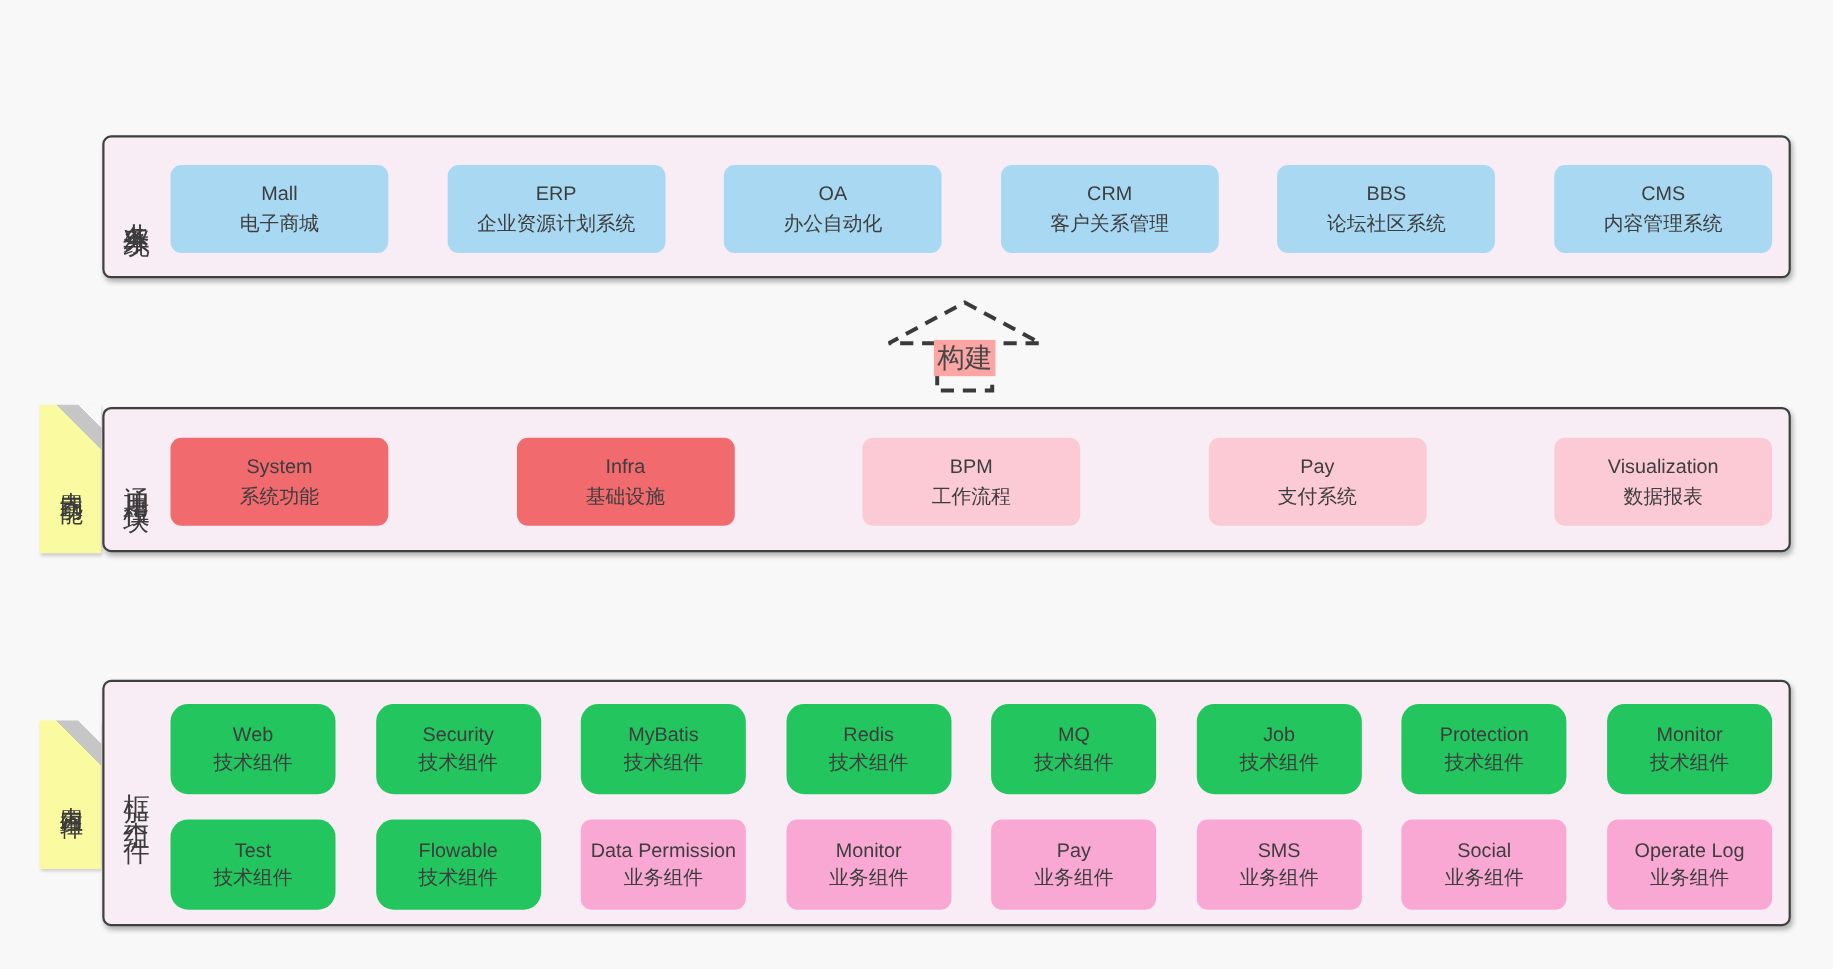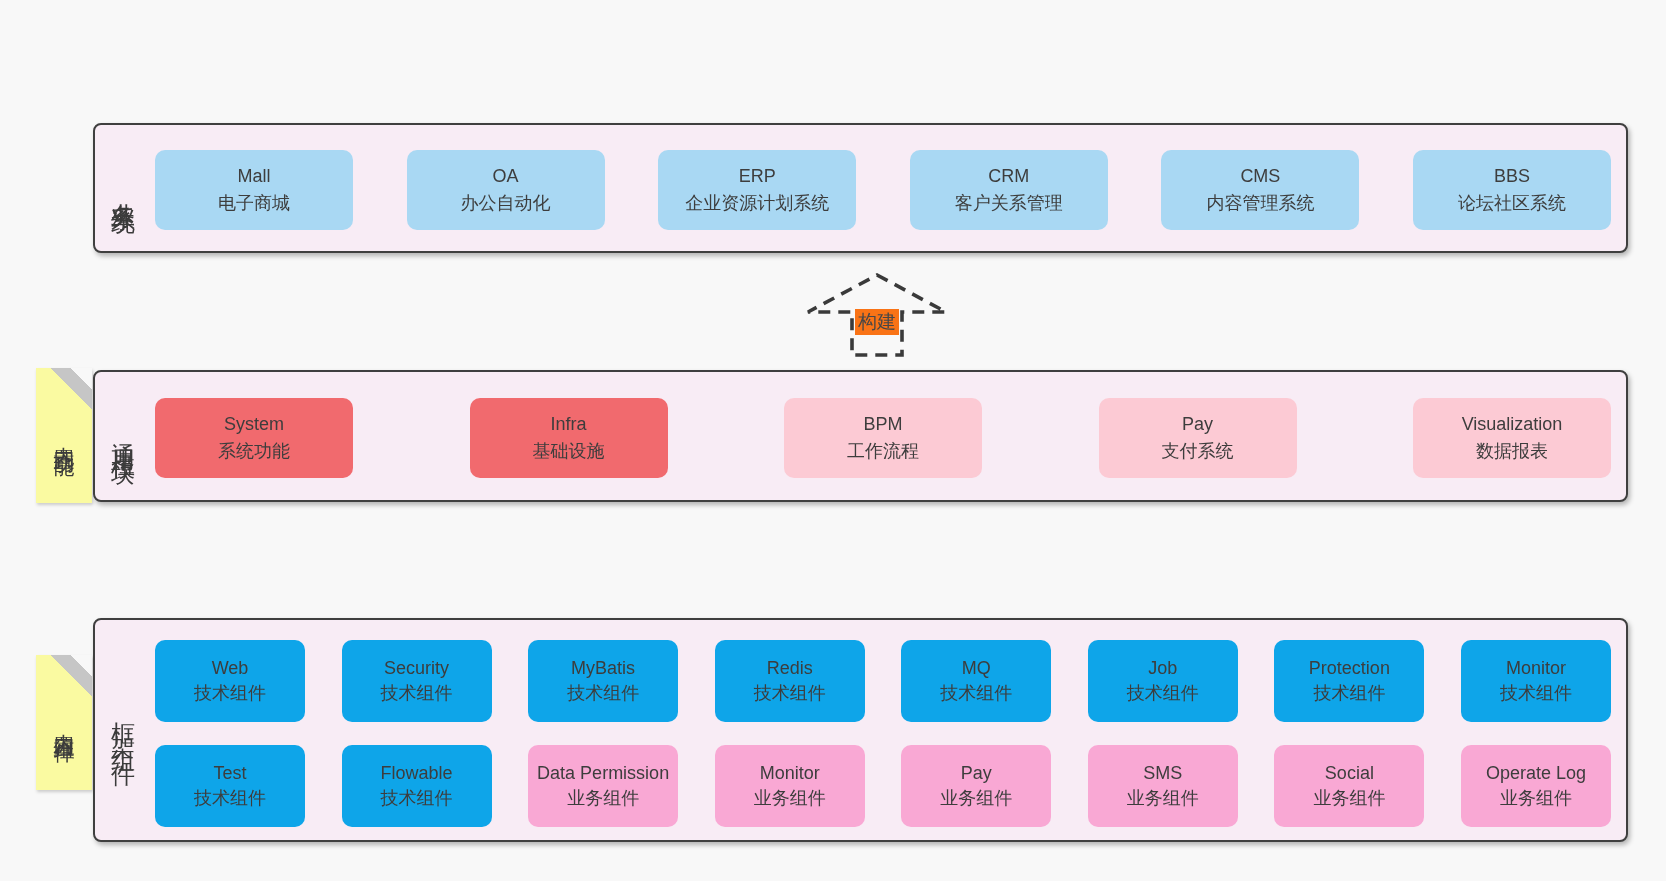--- a/index.html
+++ b/index.html
@@ -73,21 +73,21 @@
   .band-bot .box{
     width:150px;
     height:82px;
     line-height:25px;
   }
   .box-title,.box-subtitle{width:100%;}
   
   .v-blue{background:#a9d8f3;}
   .v-red{background:#f16a6e;}
   .v-pink{background:#fccad4;}
-  .v-green{background:#0ea5e9;}
+  .v-green{background:#22c55e;border-radius:16px;}
   .v-lightgreen{background:#f9a8d4;}
   
   .sticky{
     position:absolute;
     left:36px;
     width:56px;
     z-index:1;
     background:linear-gradient(225deg,
       #f8f8f8 0px,#f8f8f8 15px,
       #c6c6c6 15px,#c6c6c6 29px,
@@ -115,23 +115,23 @@
     z-index:0;
   }
   .arrow-1{left:805px;top:272px;}
   .arrow-2{left:813px;top:517px;}
   .arrow svg{width:100%;height:100%;display:block;}
   .arrow-label{
     position:absolute;
     left:50%;
     top:37px;
     transform:translateX(-50%);
-    background:#f97316;
+    background:#fca5a5;
     padding:0 3px;
-    font-size:19px;
+    font-size:25px;
     color:#474747;
     white-space:nowrap;
   }
 </style>
 </head>
 <body>
 
 <div class="canvas">
 
   <div class="sticky sticky-mid">
@@ -150,38 +150,38 @@
 
 
   <section class="band band-top">
     <div class="vlabel">业务系统</div>
     <div class="boxes">
       <div class="box v-blue">
         <div class="box-title">Mall</div>
         <div class="box-subtitle">电子商城</div>
       </div>
       <div class="box v-blue">
+        <div class="box-title">ERP</div>
+        <div class="box-subtitle">企业资源计划系统</div>
+      </div>
+      <div class="box v-blue">
         <div class="box-title">OA</div>
         <div class="box-subtitle">办公自动化</div>
       </div>
       <div class="box v-blue">
-        <div class="box-title">ERP</div>
-        <div class="box-subtitle">企业资源计划系统</div>
-      </div>
-      <div class="box v-blue">
         <div class="box-title">CRM</div>
         <div class="box-subtitle">客户关系管理</div>
       </div>
       <div class="box v-blue">
+        <div class="box-title">BBS</div>
+        <div class="box-subtitle">论坛社区系统</div>
+      </div>
+      <div class="box v-blue">
         <div class="box-title">CMS</div>
         <div class="box-subtitle">内容管理系统</div>
-      </div>
-      <div class="box v-blue">
-        <div class="box-title">BBS</div>
-        <div class="box-subtitle">论坛社区系统</div>
       </div>
     </div>
   </section>
 
   <section class="band band-mid">
     <div class="vlabel">通用模块</div>
     <div class="boxes">
       <div class="box v-red">
         <div class="box-title">System</div>
         <div class="box-subtitle">系统功能</div>

